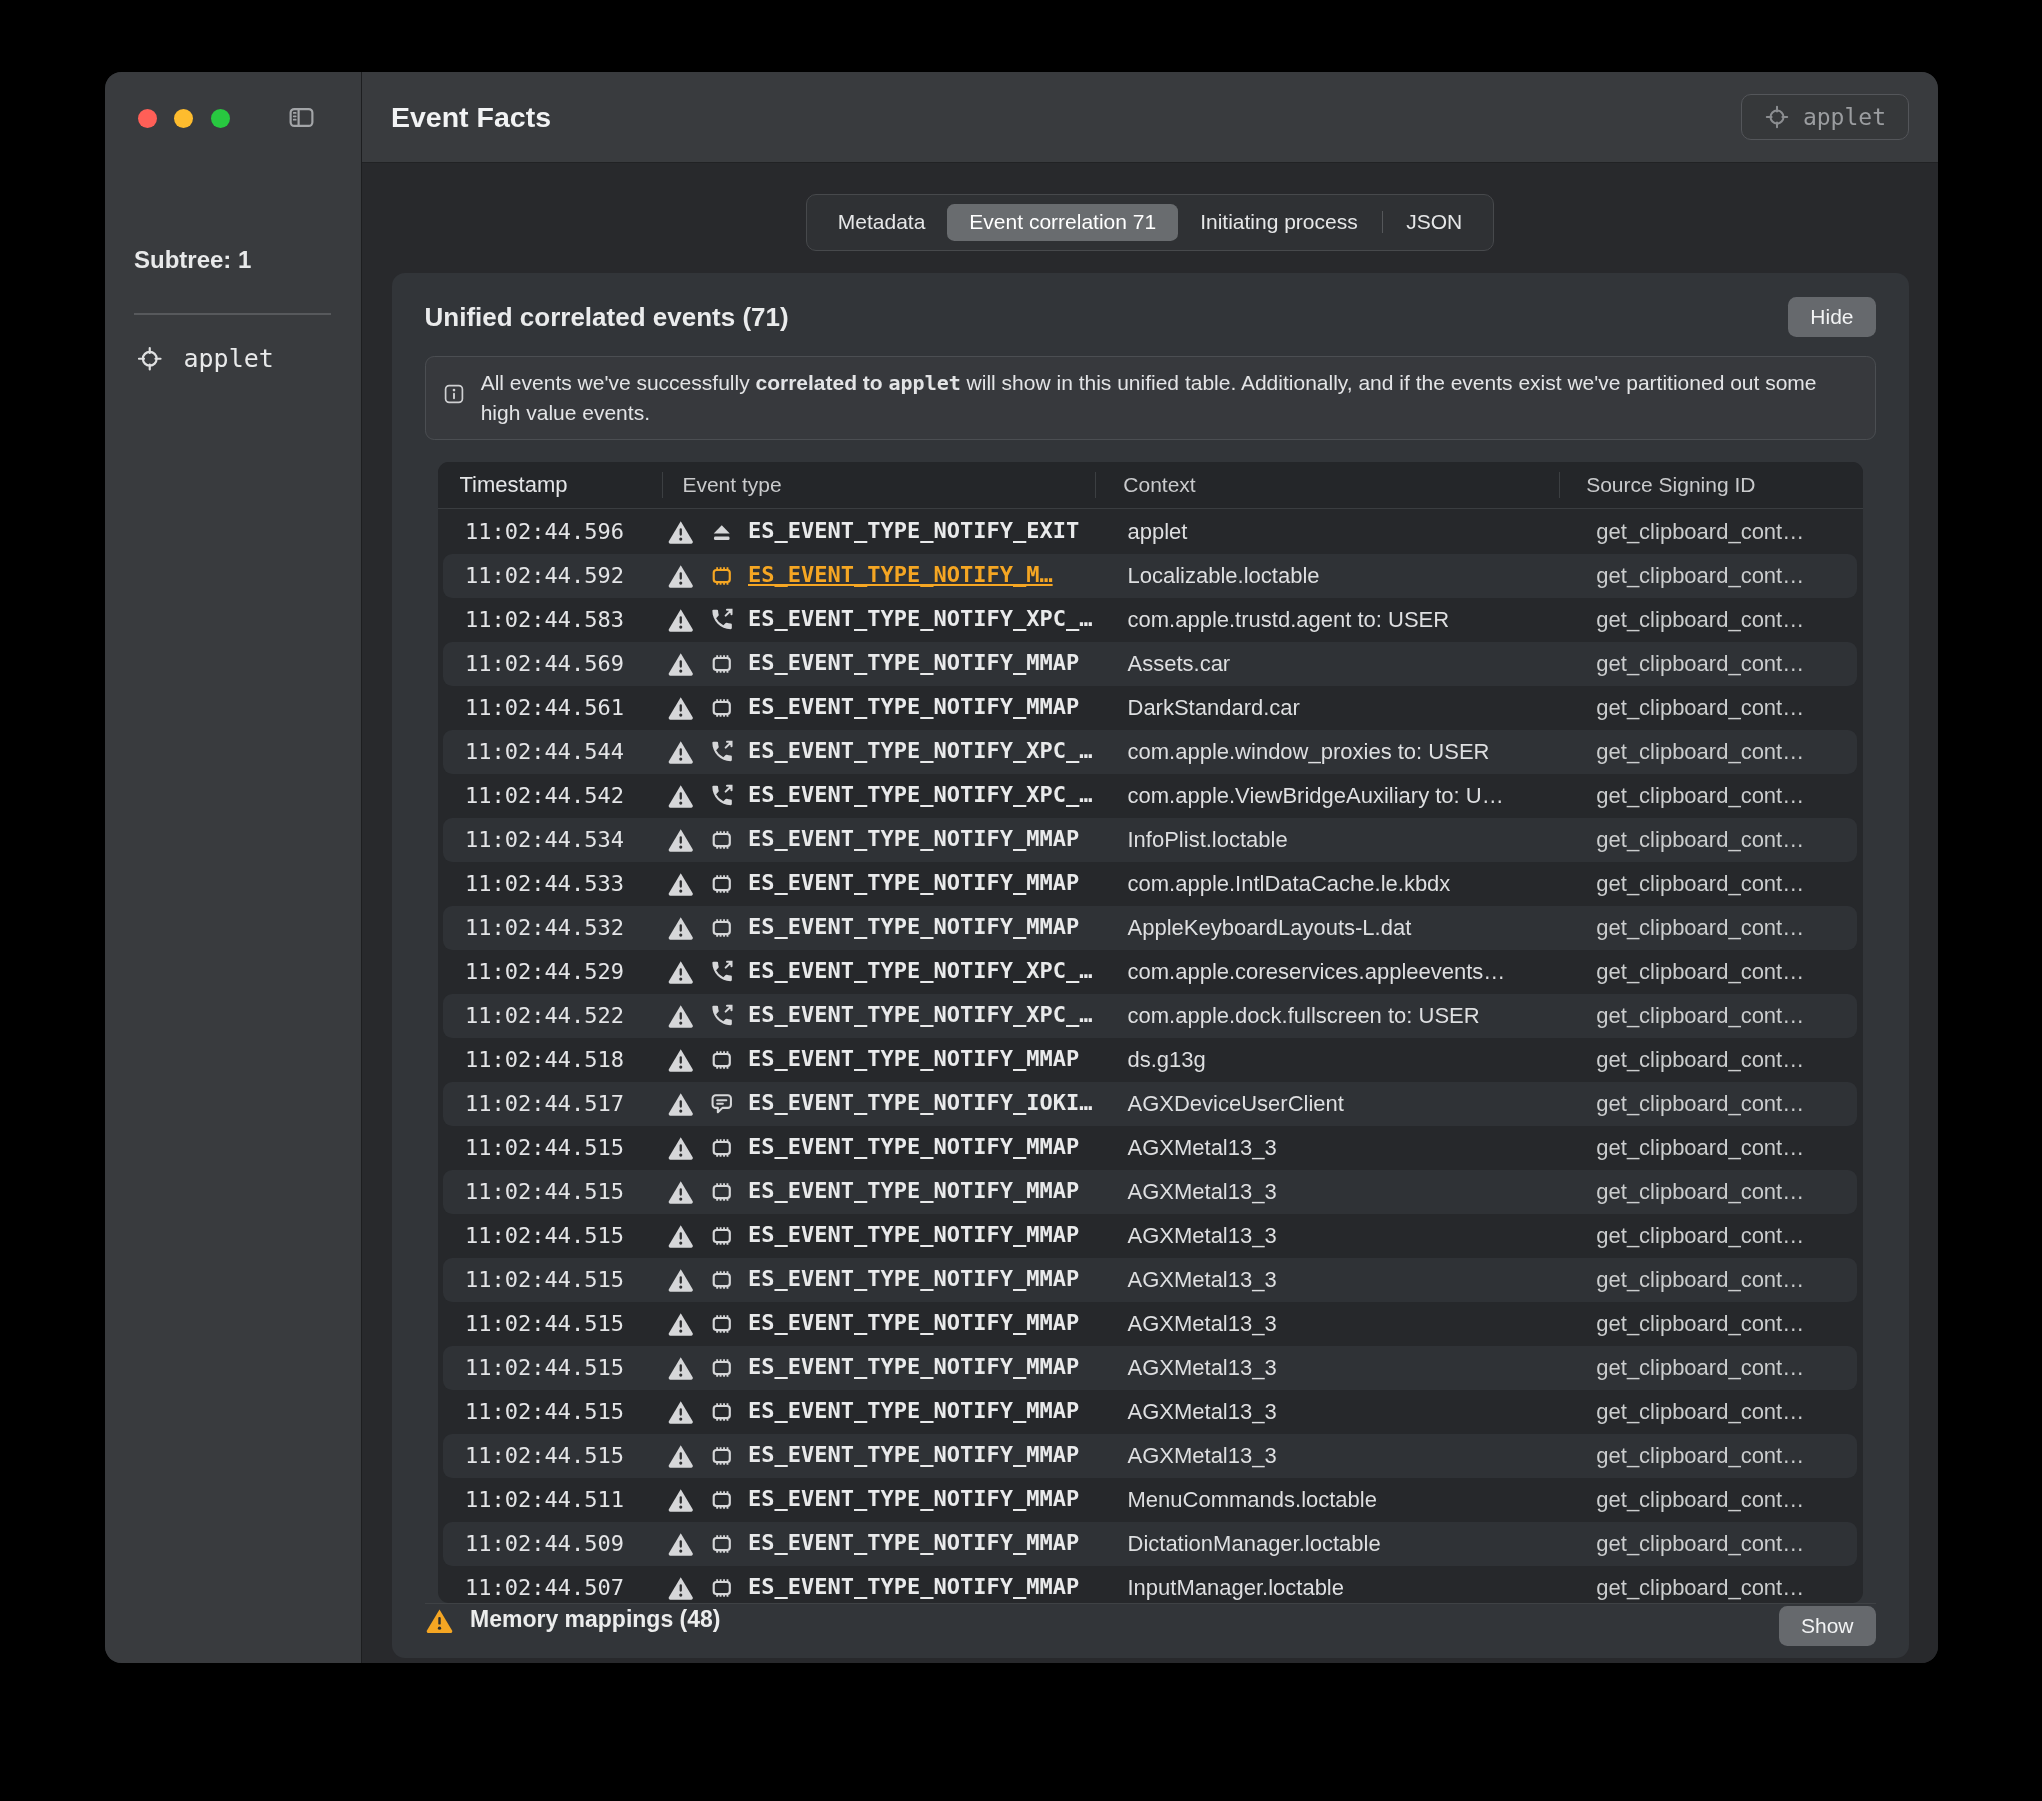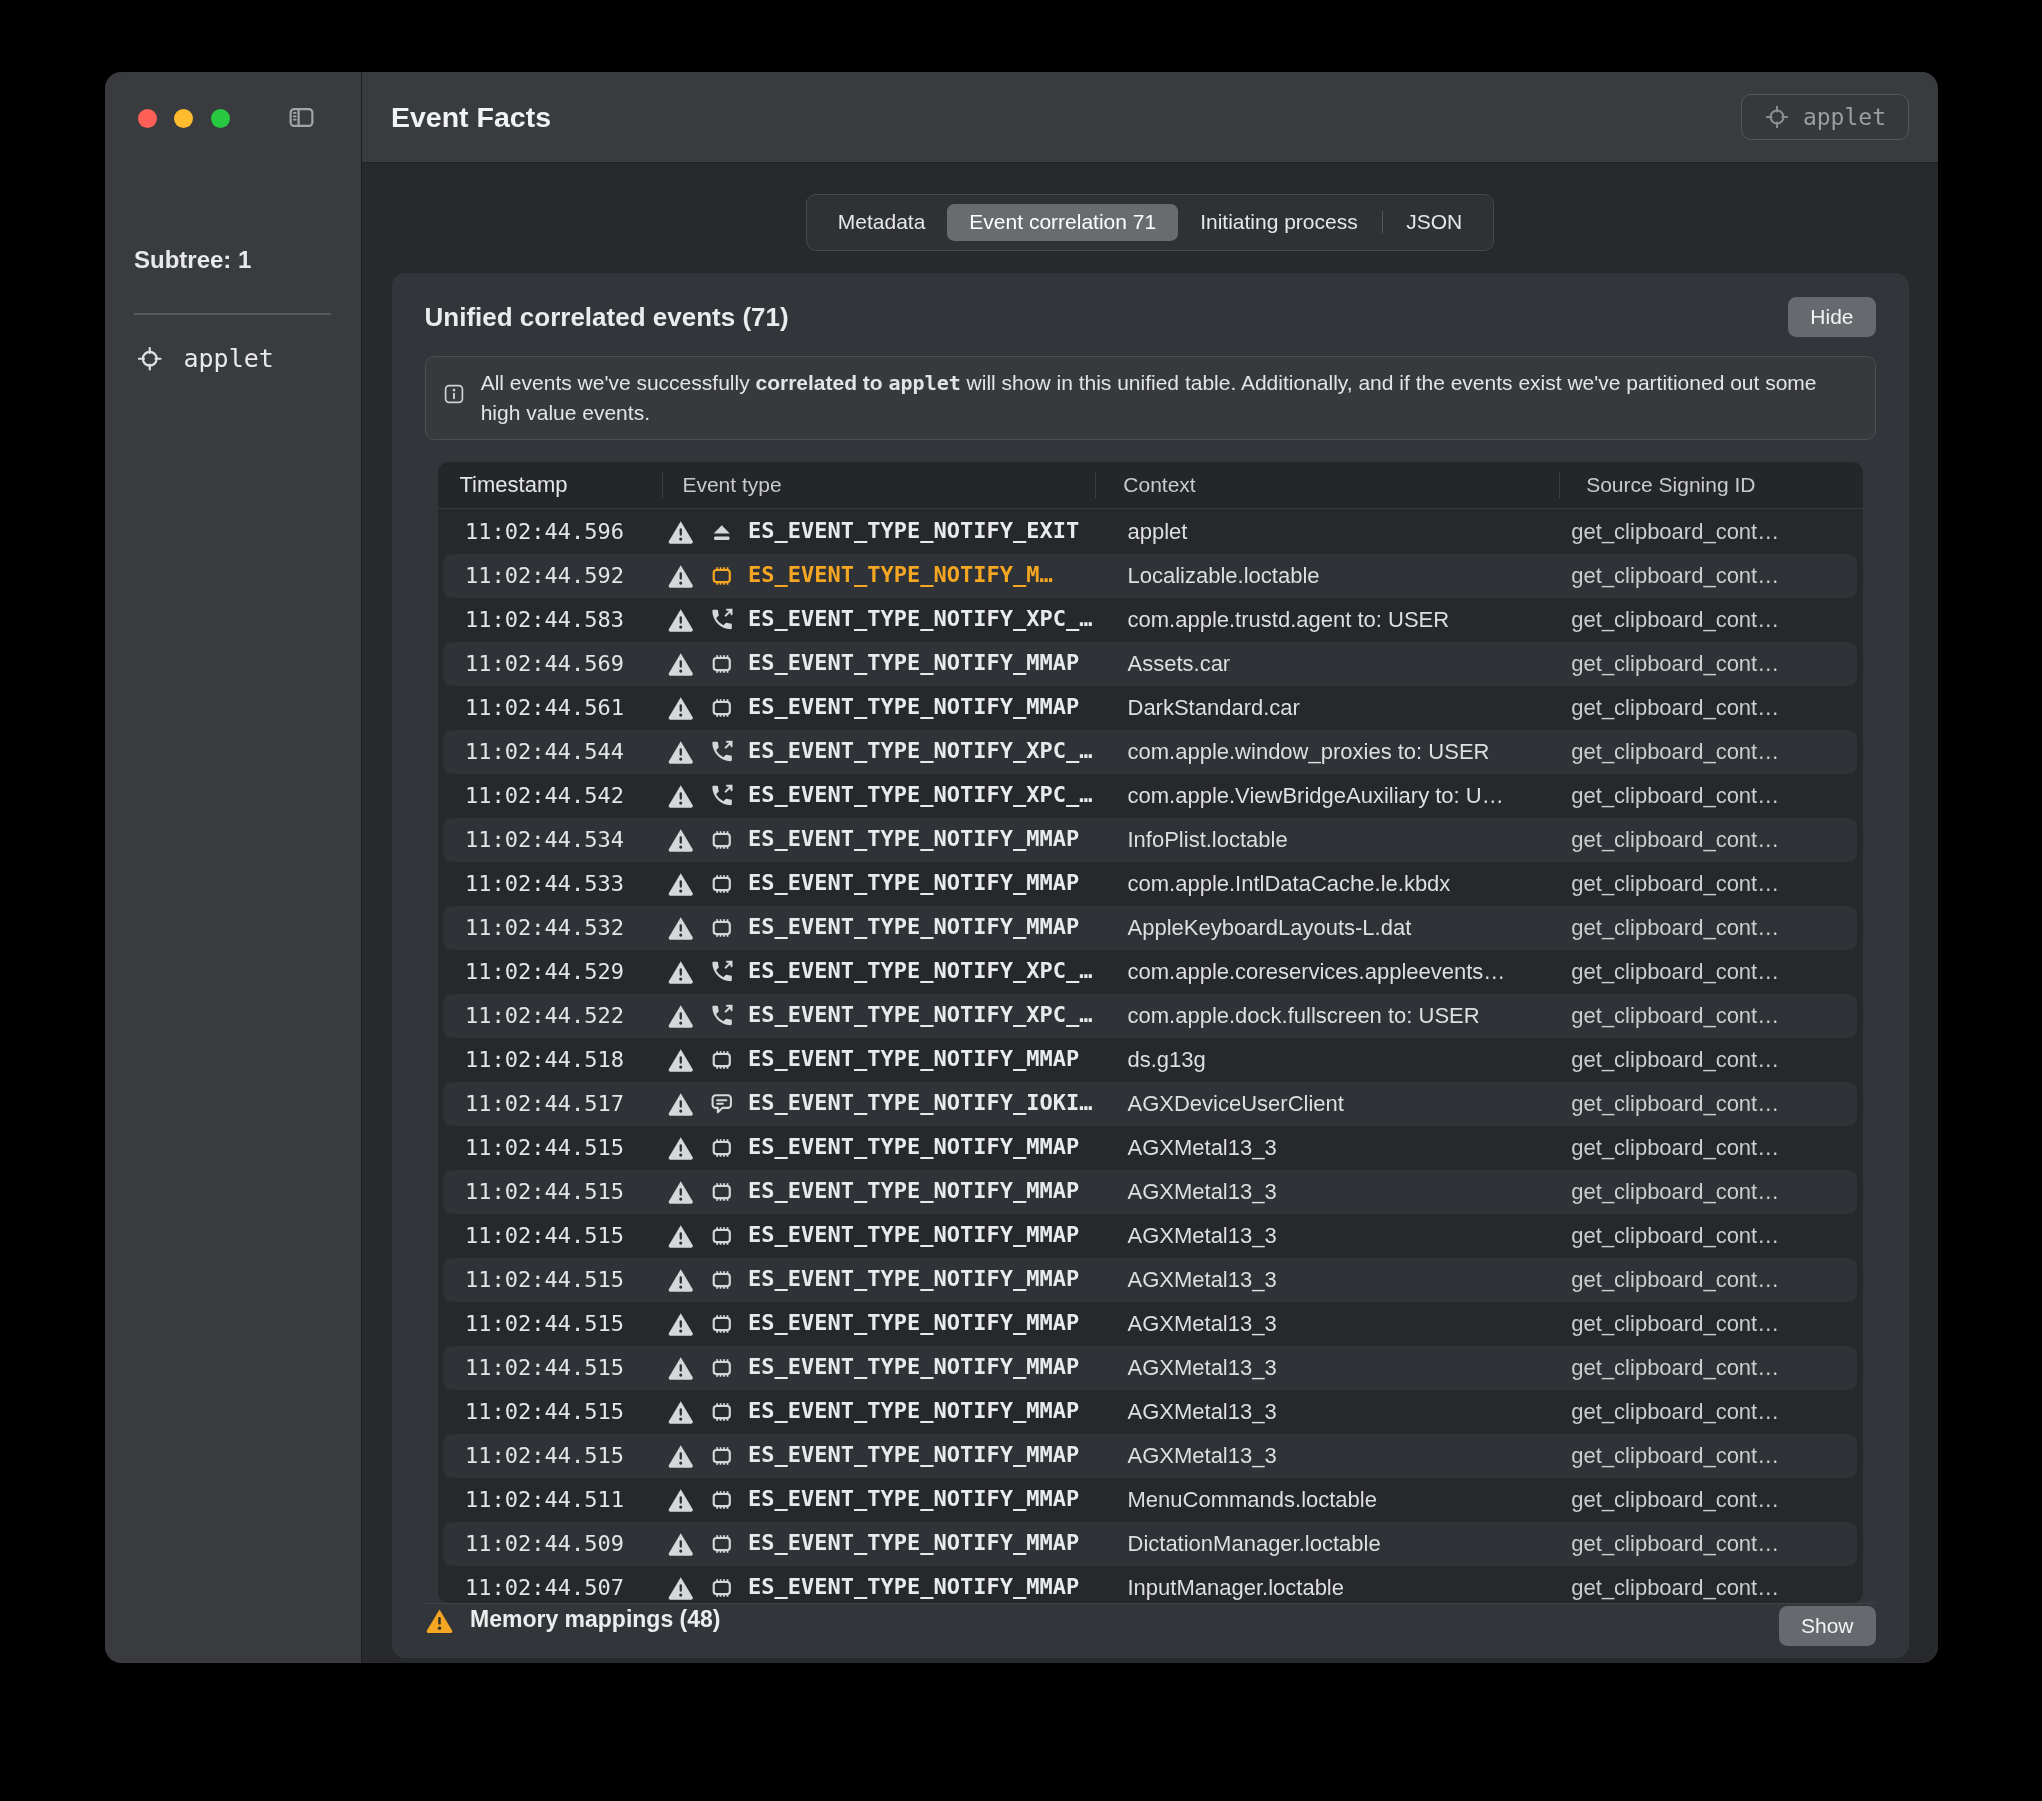--- a/index.html
+++ b/index.html
@@ -69,27 +69,27 @@
 
   .row { height:44px; margin:0 5.5px; display:flex; align-items:center; border-radius:9.2px; }
   .row:nth-child(even) { background:#2f3236; }
   .c-ts { padding-left:22px; width:224px; flex:none; font-size:22px; color:#e4e5e7;
     font-family:"DejaVu Sans Mono", monospace; white-space:nowrap; }
   .c-event { width:433px; flex:none; display:flex; align-items:flex-start; gap:13px;
     white-space:nowrap; overflow:hidden; }
   .c-event .e-label { font-family:"DejaVu Sans Mono", monospace; font-weight:bold;
     font-size:22px; color:#e9eaeb; }
   .c-event .icon { width:27.5px; height:27.5px; color:#d6d7d9; flex:none; }
-  .row.warn .e-label { color:#f5a623; }
+  .row.warn .e-label { color:#f5a623;text-decoration:underline; }
   .row.warn .type-icon { color:#f5a623; }
   .warn-icon { color:#f2c21d; }
   .c-ctx { width:464px; flex:none; padding-left:27.5px; font-size:22px; color:#dedfe1;
     white-space:nowrap; overflow:hidden; text-overflow:ellipsis; }
   .c-src { flex:1; min-width:0; padding:0 22px 0 7.3px; font-size:22px; color:#cbcdce;
-    white-space:nowrap; overflow:hidden; }
+    white-space:nowrap; overflow:hidden;margin-left:25px; }
 
   .card-foot { flex:none; height:55px; margin-bottom:0; border-top:0.9px solid #3f4245;
     display:flex; align-items:flex-start; gap:16.5px; padding-top:1.8px; }
   .card-foot .icon { width:29px; height:29px; color:#f5a623; flex:none; }
   .foot-label { font-size:23px; font-weight:bold; color:#eceded; }
   .card-foot .pill-btn { margin-left:auto; }
 
   svg.icon { display:block; }
 </style>
 </head>

